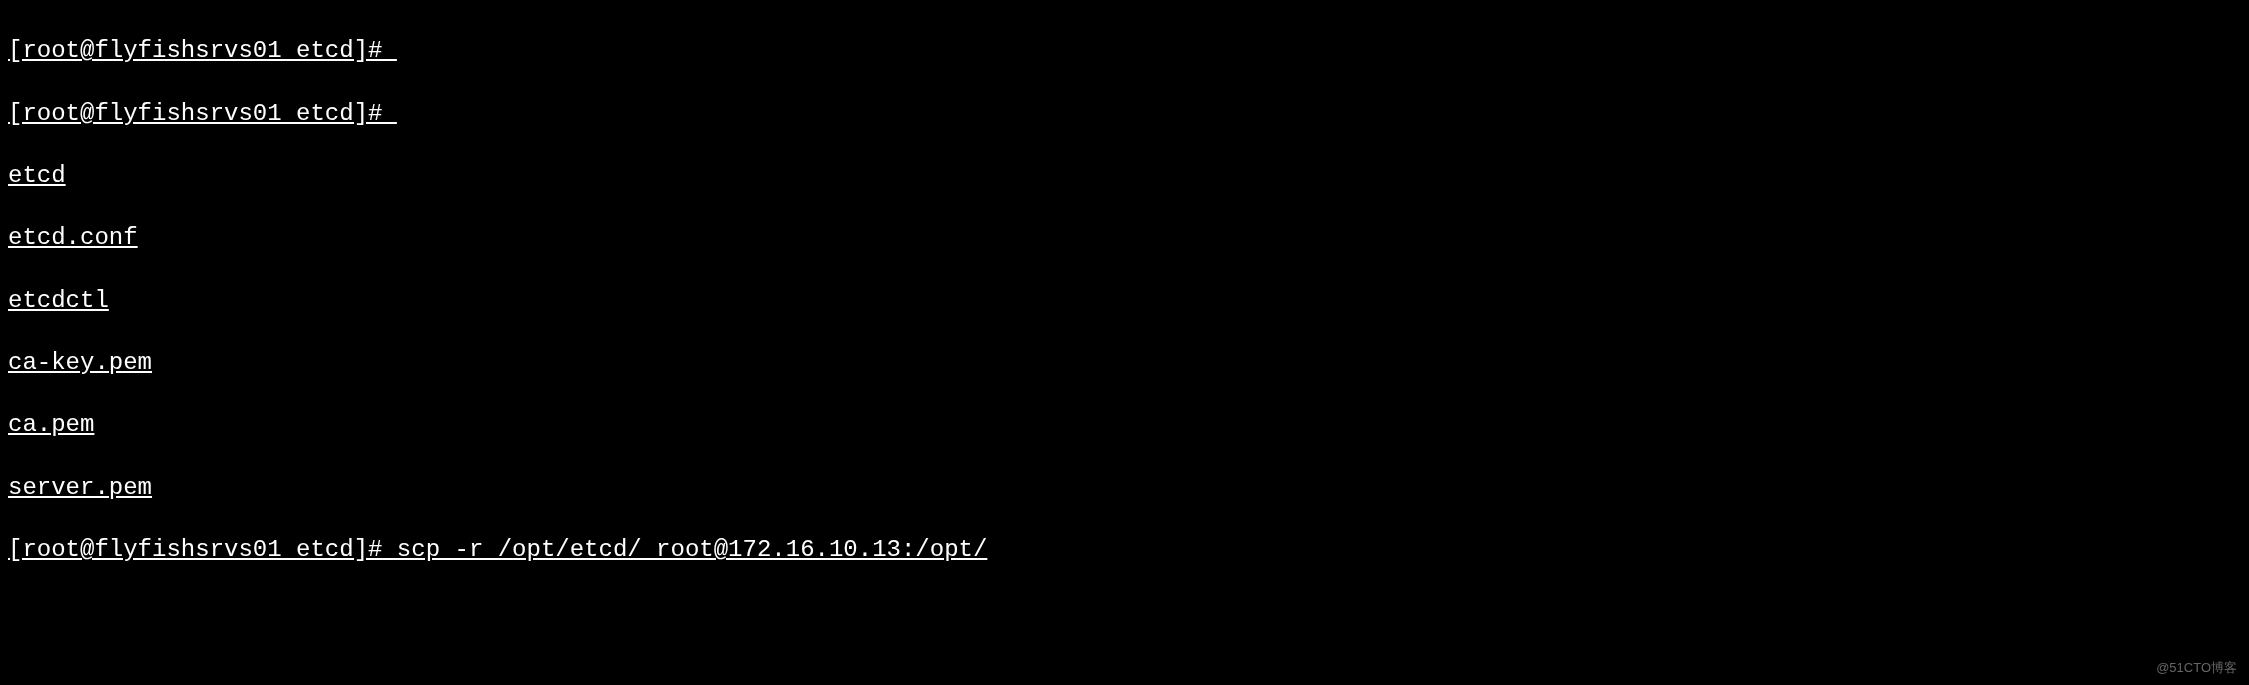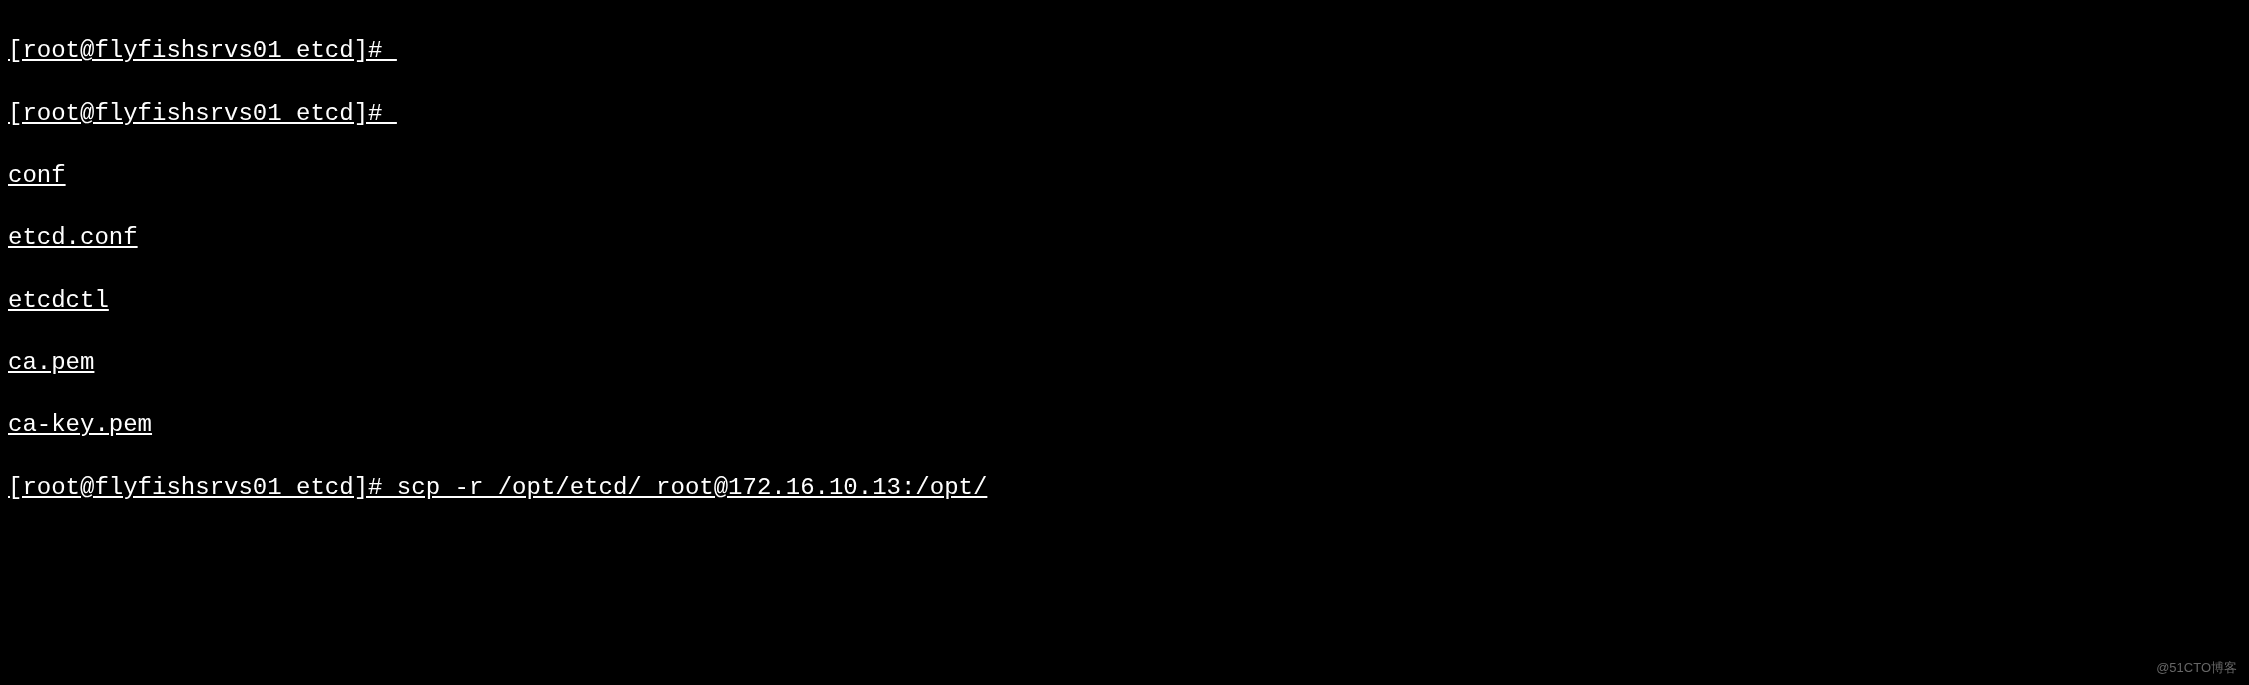--- a/index.html
+++ b/index.html
@@ -34,25 +34,26 @@
       color: #666666;
       font-family: Arial, sans-serif;
     }
   </style>
 </head>
 <body>
 
 <div class="terminal">
 <span class="line">[root@flyfishsrvs01 etcd]# </span>
 <span class="line">[root@flyfishsrvs01 etcd]# </span>
-<span class="line">conf</span>
+<span class="line">etcd</span>
 <span class="line">etcd.conf</span>
 <span class="line">etcdctl</span>
+<span class="line">ca-key.pem</span>
 <span class="line">ca.pem</span>
-<span class="line">ca-key.pem</span>
+<span class="line">server.pem</span>
 <span class="line">[root@flyfishsrvs01 etcd]# scp -r /opt/etcd/ root@172.16.10.13:/opt/</span>
 
 
 
 
 
 
 </div>
 
 <div class="watermark">@51CTO博客</div>

